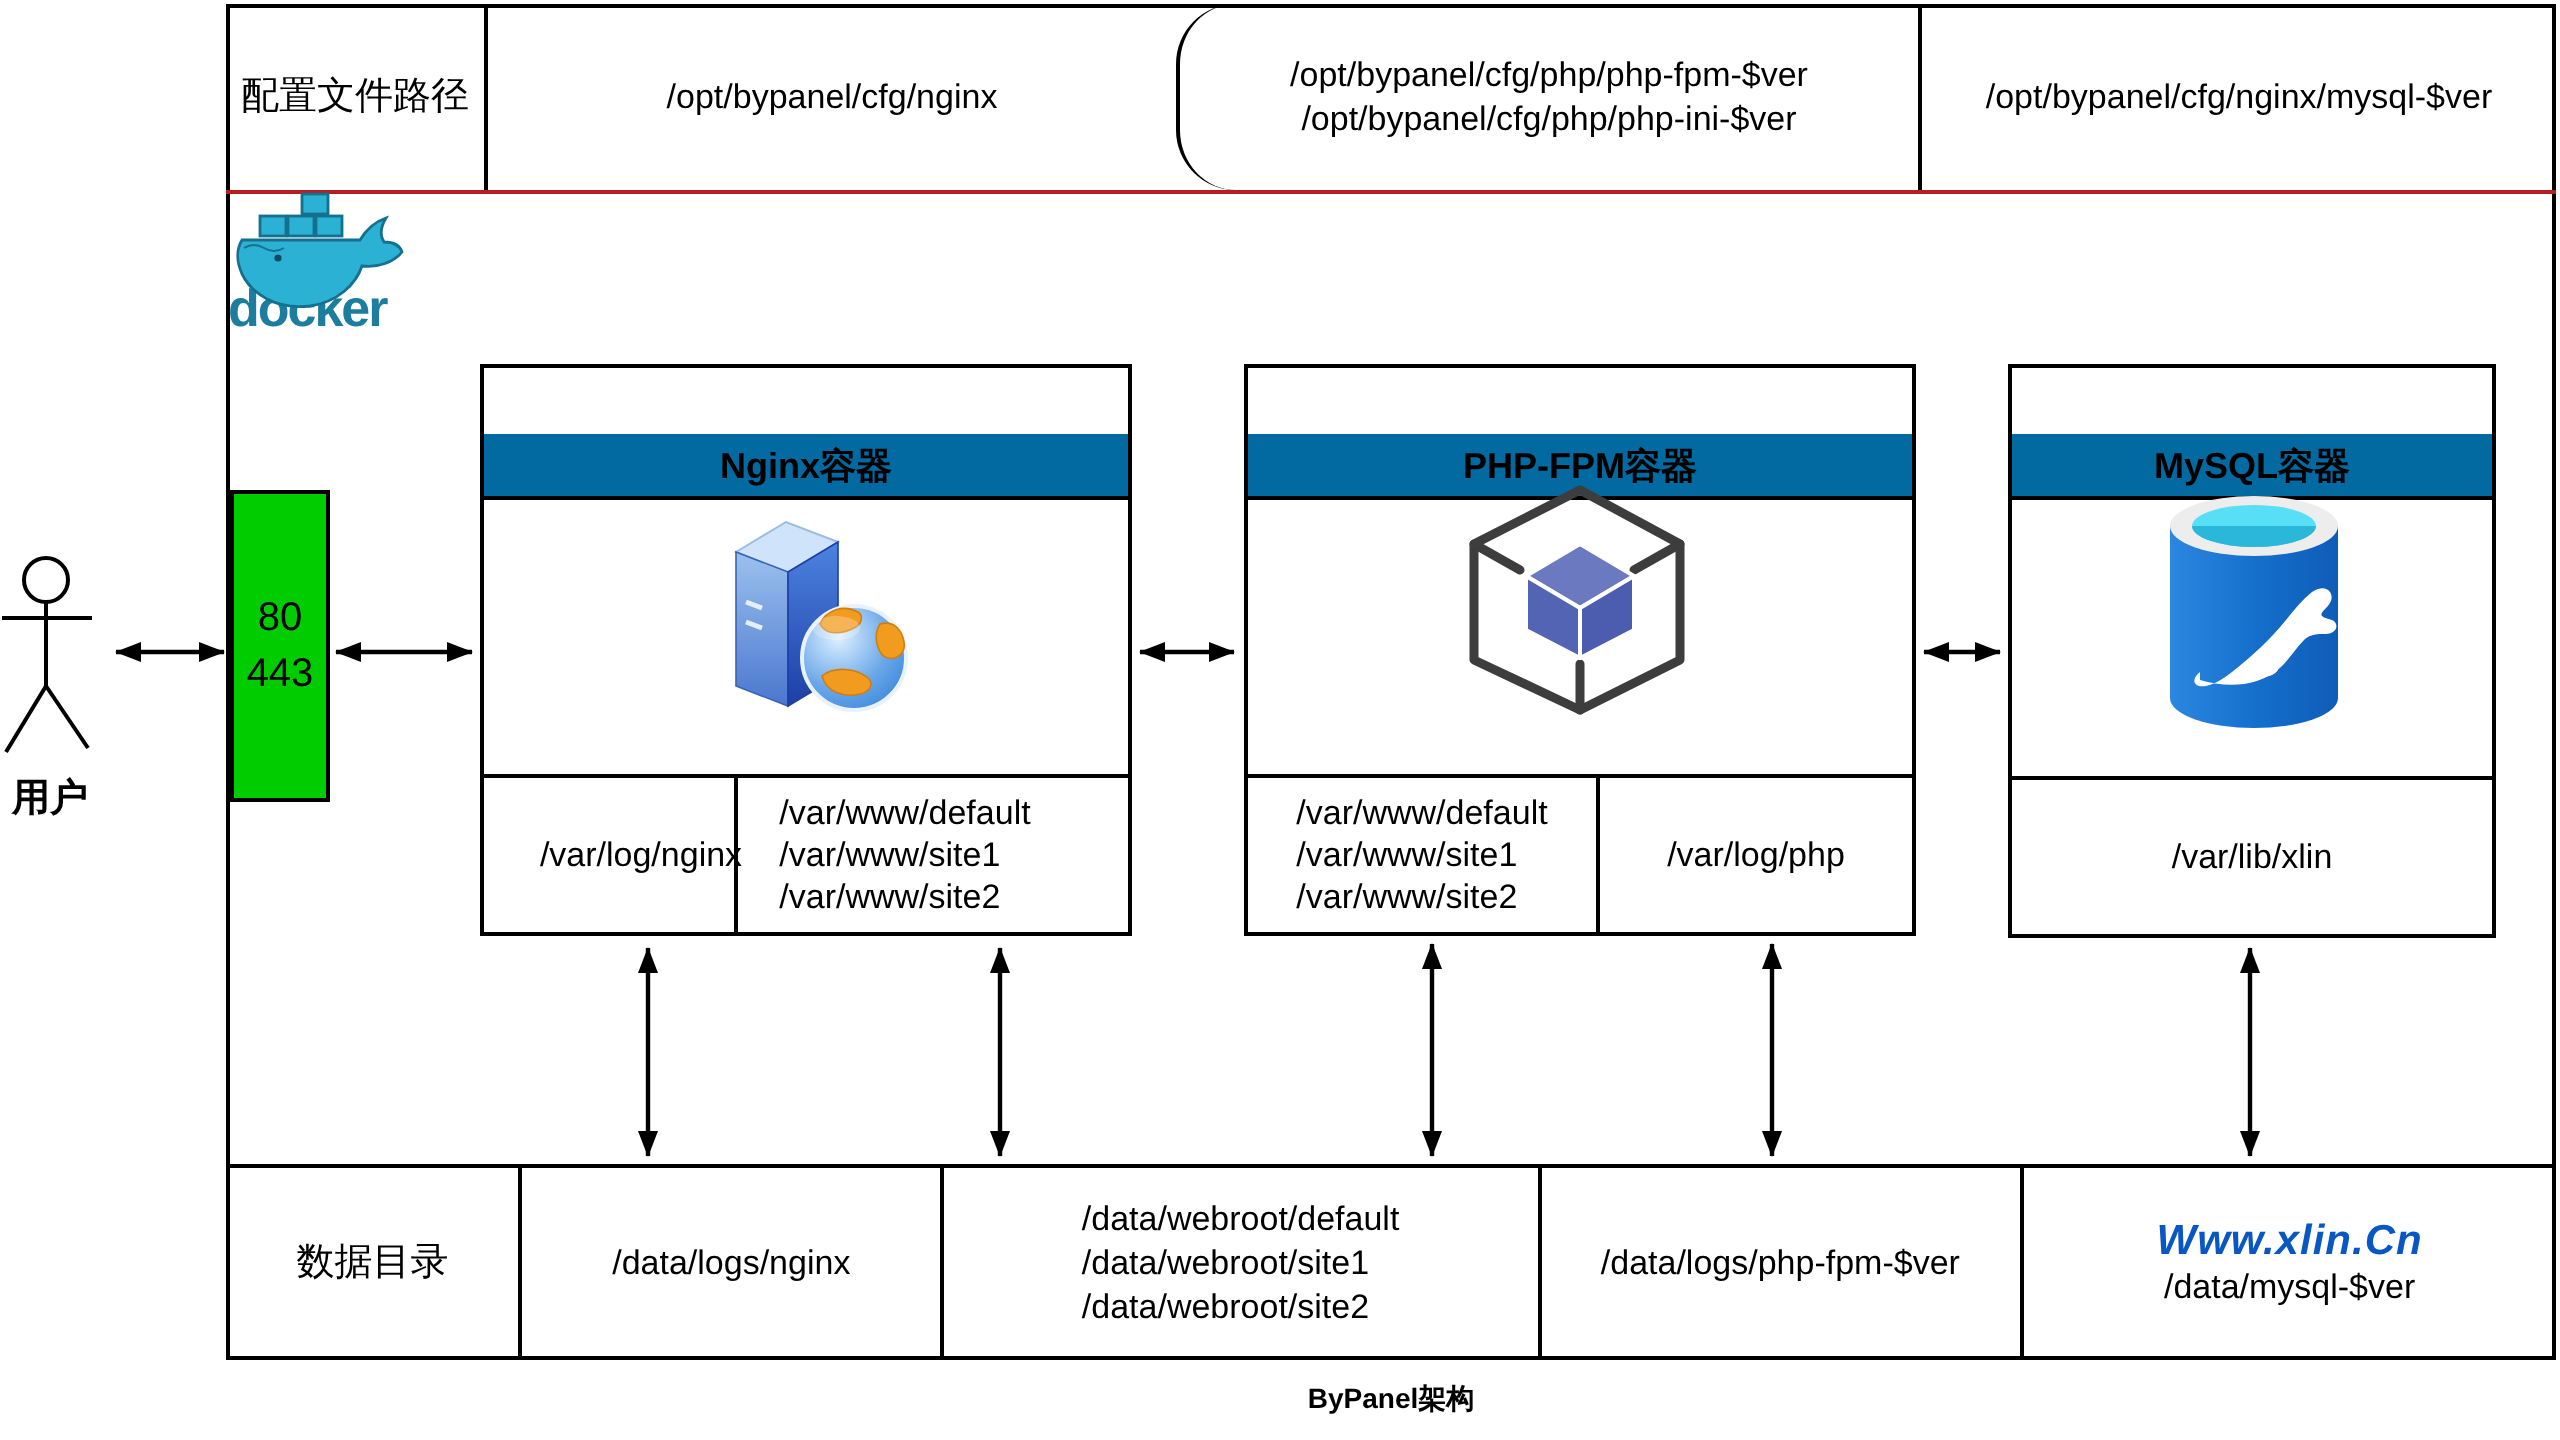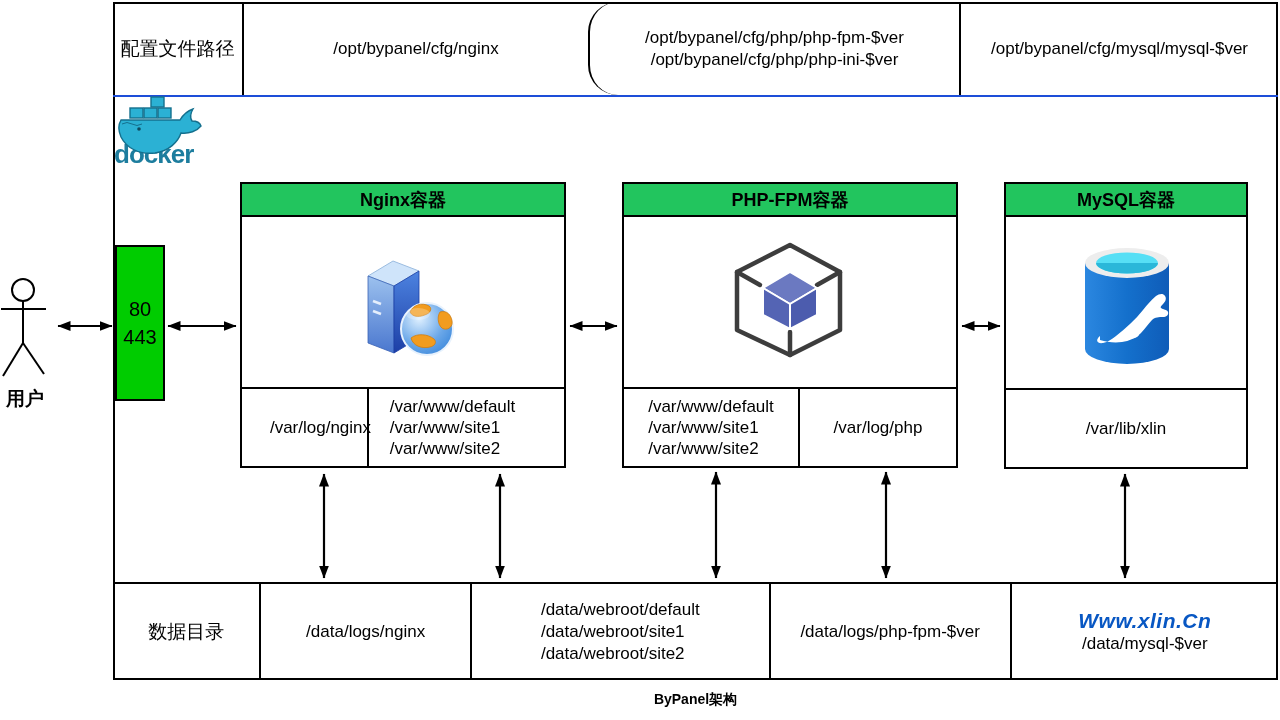--- a/index.html
+++ b/index.html
@@ -6,44 +6,44 @@
   #canvas{position:relative;width:1280px;height:720px;background:#fff;overflow:hidden;}
   .abs{position:absolute;box-sizing:border-box;}
   .frame{border:2px solid #000;background:transparent;}
   .row{display:flex;background:transparent;}
   .cell{box-sizing:border-box;display:flex;align-items:center;justify-content:center;text-align:center;font-size:17px;line-height:22px;}
   .bl{border-left:2px solid #000;}
   .ml{white-space:pre-line;}
   .left-lines{text-align:left;white-space:pre-line;}
   .rowlabel{font-size:19px;}
   .container-box{border:2px solid #000;background:#fff;display:flex;flex-direction:column;z-index:2;}
-  .container-head{height:31px;border-bottom:2px solid #000;background:#22c55e;display:flex;align-items:center;justify-content:center;font-weight:bold;font-size:18px;}
+  .container-head{height:31px;border-bottom:2px solid #000;background:#0369a1;display:flex;align-items:center;justify-content:center;font-weight:bold;font-size:18px;margin-top:33px;}
   .container-body{flex:1;}
   .container-cells{height:77px;border-top:2px solid #000;display:flex;}
   .ccell{box-sizing:border-box;display:flex;align-items:center;justify-content:center;text-align:center;font-size:17px;line-height:21px;}
   .portbox{background:#00CC00;border:2px solid #000;display:flex;align-items:center;justify-content:center;text-align:center;font-size:20px;line-height:28px;white-space:pre-line;z-index:3;}
   .caption{font-weight:bold;font-size:14px;text-align:center;}
   .userlabel{font-size:19px;font-weight:bold;}
   .watermark{color:#0857C3;font-weight:bold;font-style:italic;font-size:21px;line-height:24px;letter-spacing:0.5px;}
   .dockerword{font-size:26px;font-weight:bold;color:#1d7d9e;letter-spacing:-1px;}
   #overlay{position:absolute;left:0;top:0;z-index:4;pointer-events:none;}
 </style>
 </head>
 <body>
 
 <div id="canvas">
 
   <div class="abs frame" style="left:113px;top:2px;width:1165px;height:678px;z-index:0;"></div>
 
-  <div class="abs row" style="left:113px;top:2px;width:1165px;height:95px;border-bottom:2px solid #1d4ed8;z-index:1;">
+  <div class="abs row" style="left:113px;top:2px;width:1165px;height:95px;border-bottom:2px solid #b91c1c;z-index:1;">
     <div class="cell rowlabel" style="width:129px;">配置文件路径</div>
     <div class="cell bl" style="width:346px;">/opt/bypanel/cfg/nginx</div>
     <div class="cell bl ml" style="width:371px;border-radius:30px;">/opt/bypanel/cfg/php/php-fpm-$ver
 /opt/bypanel/cfg/php/php-ini-$ver</div>
-    <div class="cell bl" style="width:319px;">/opt/bypanel/cfg/mysql/mysql-$ver</div>
+    <div class="cell bl" style="width:319px;">/opt/bypanel/cfg/nginx/mysql-$ver</div>
   </div>
 
   <div class="abs row" style="left:113px;top:582px;width:1165px;height:98px;border-top:2px solid #000;z-index:1;">
     <div class="cell rowlabel" style="width:149px;text-align:right;">数据目录</div>
     <div class="cell bl" style="width:214px;">/data/logs/nginx</div>
     <div class="cell bl" style="width:304px;">
       <span class="left-lines">/data/webroot/default
 /data/webroot/site1
 /data/webroot/site2</span>
     </div>

